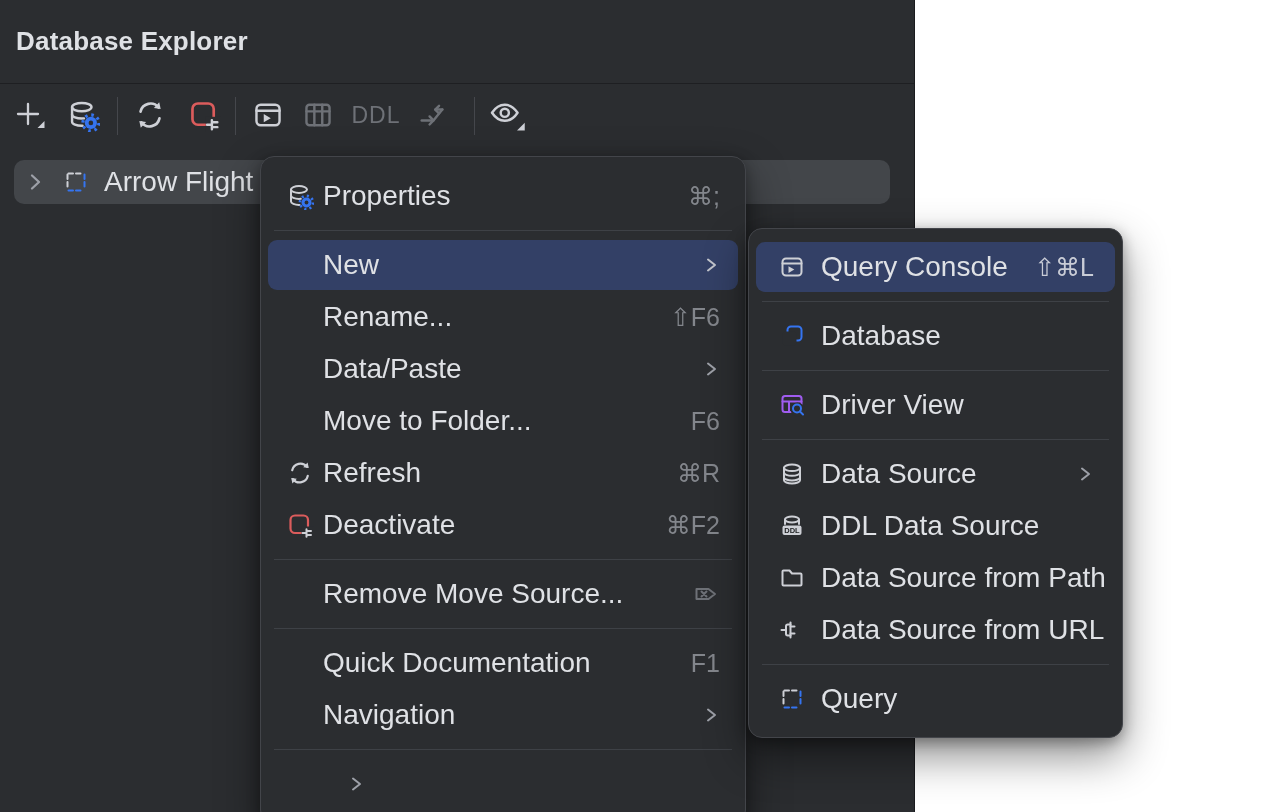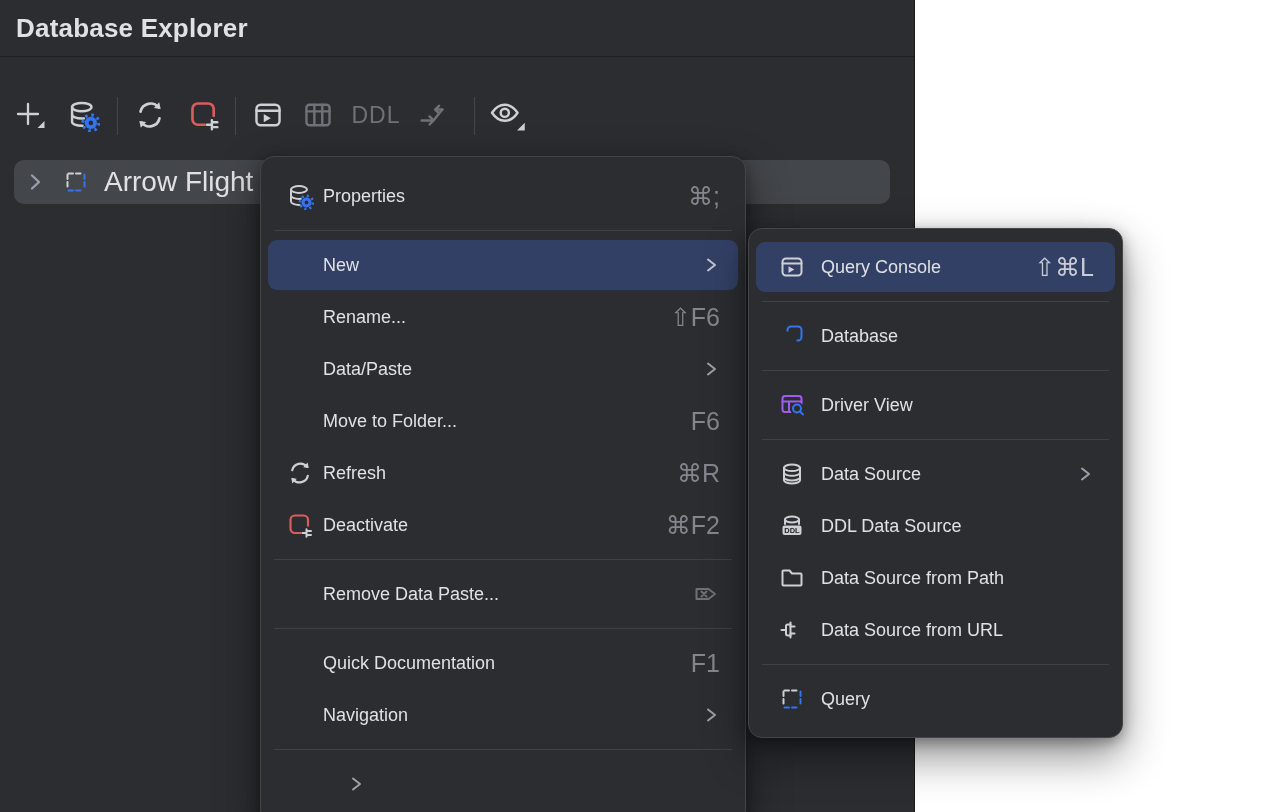--- a/index.html
+++ b/index.html
@@ -8,21 +8,21 @@
     --text-shortcut:#83868C; --icon-gray:#CED0D6; --icon-dim:#6E7177;
     --accent-blue:#3574F0; --accent-red:#DB5C5C; --accent-purple:#A05CF0;
     --divider:#1E1F22; --separator:#3E4146;
   }
   *{margin:0;padding:0;box-sizing:border-box}
   html,body{width:1288px;height:812px;overflow:hidden}
   body{background:var(--page-bg,#fff);font-family:"Liberation Sans",sans-serif;position:relative}
 
   
   #panel{position:absolute;left:0;top:0;width:915px;height:812px;background:var(--panel-bg);border-right:1px solid #1A1B1E}
-  #hdr{position:absolute;left:0;top:0;width:100%;height:57px;border-bottom:1px solid var(--divider);display:flex;align-items:center;padding-left:16px}
+  #hdr{position:absolute;left:0;top:0;width:100%;height:84px;border-bottom:1px solid var(--divider);display:flex;align-items:center;padding-left:16px}
   #hdr .title{font-size:26px;font-weight:700;color:var(--text-primary);letter-spacing:.2px}
 
   .tbtn{position:absolute;top:95px;width:40px;height:40px;display:flex;align-items:center;justify-content:center;border-radius:8px;cursor:pointer}
   .tsep{position:absolute;top:97px;width:1px;height:38px;background:#45474C}
   .ddl-txt{font-size:23px;font-weight:500;color:var(--icon-dim);letter-spacing:1px}
 
   
   #tree-row{position:absolute;left:14px;top:160px;width:876px;height:44px;background:var(--tree-selection);border-radius:10px;display:flex;align-items:center;padding-left:10px;z-index:1;cursor:pointer}
   #tree-row .chev{margin-right:16px;display:flex}
   #tree-row .nico{margin-right:14px;display:flex}
@@ -32,21 +32,21 @@
   .menu{position:absolute;background:var(--menu-bg);border:1px solid var(--menu-border);border-radius:14px;
         box-shadow:0 18px 44px rgba(0,0,0,.45),0 4px 14px rgba(0,0,0,.32);padding:13px 0}
   #main-menu{left:260px;top:156px;width:486px;z-index:5}
   #new-submenu{left:748px;top:228px;width:375px;z-index:6;padding:12px 0}
 
   .mi{position:relative;display:flex;align-items:center;height:52px;padding:0 25px;cursor:pointer}
   #new-submenu .mi{padding:0 28px 0 29px}
   .mi>*{position:relative}
   .mi .ic{width:28px;height:28px;margin-right:9px;flex:none;display:flex;align-items:center;justify-content:center}
   #new-submenu .mi .ic{margin-right:15px}
-  .mi .lbl{font-size:18px;color:var(--text-primary);white-space:nowrap;flex:1 1 auto}
+  .mi .lbl{font-size:28px;color:var(--text-primary);white-space:nowrap;flex:1 1 auto}
   .mi .sc{font-size:25px;color:var(--text-shortcut);margin-left:24px;white-space:nowrap;display:flex;align-items:center}
   .mi .arrow{margin-left:24px;display:flex}
   .mi.hl::before{content:"";position:absolute;left:7px;right:7px;top:1px;bottom:1px;background:var(--selection-blue);border-radius:9px}
   .mi.hl .sc{color:#C9CCD6}
   .menu-sep{height:1px;background:var(--separator);margin:8px 13px}
 
   
   .sg,.sb,.sr,.sp,.sd,.sa{fill:none;stroke-width:2;stroke-linecap:round;stroke-linejoin:round}
   .sg{stroke:var(--icon-gray)} .sb{stroke:var(--accent-blue)} .sr{stroke:var(--accent-red)}
   .sp{stroke:var(--accent-purple)} .sd{stroke:var(--icon-dim)} .sa{stroke:#9DA0A8}
@@ -218,21 +218,21 @@
         </svg>
       </span>
       <span class="lbl">Deactivate</span>
       <span class="sc">⌘F2</span>
     </div>
 
     <div class="menu-sep"></div>
 
     <div class="mi">
       <span class="ic"></span>
-      <span class="lbl">Remove Data Paste...</span>
+      <span class="lbl">Remove Move Source...</span>
       <span class="sc">
         <svg width="28" height="28" viewBox="0 0 28 28">
           <path class="sd" d="M4.5 9h12l6.5 5-6.5 5h-12z"></path>
           <path class="sd" d="M9.5 11.5l5 5M14.5 11.5l-5 5"></path>
         </svg>
       </span>
     </div>
 
     <div class="menu-sep"></div>
 

